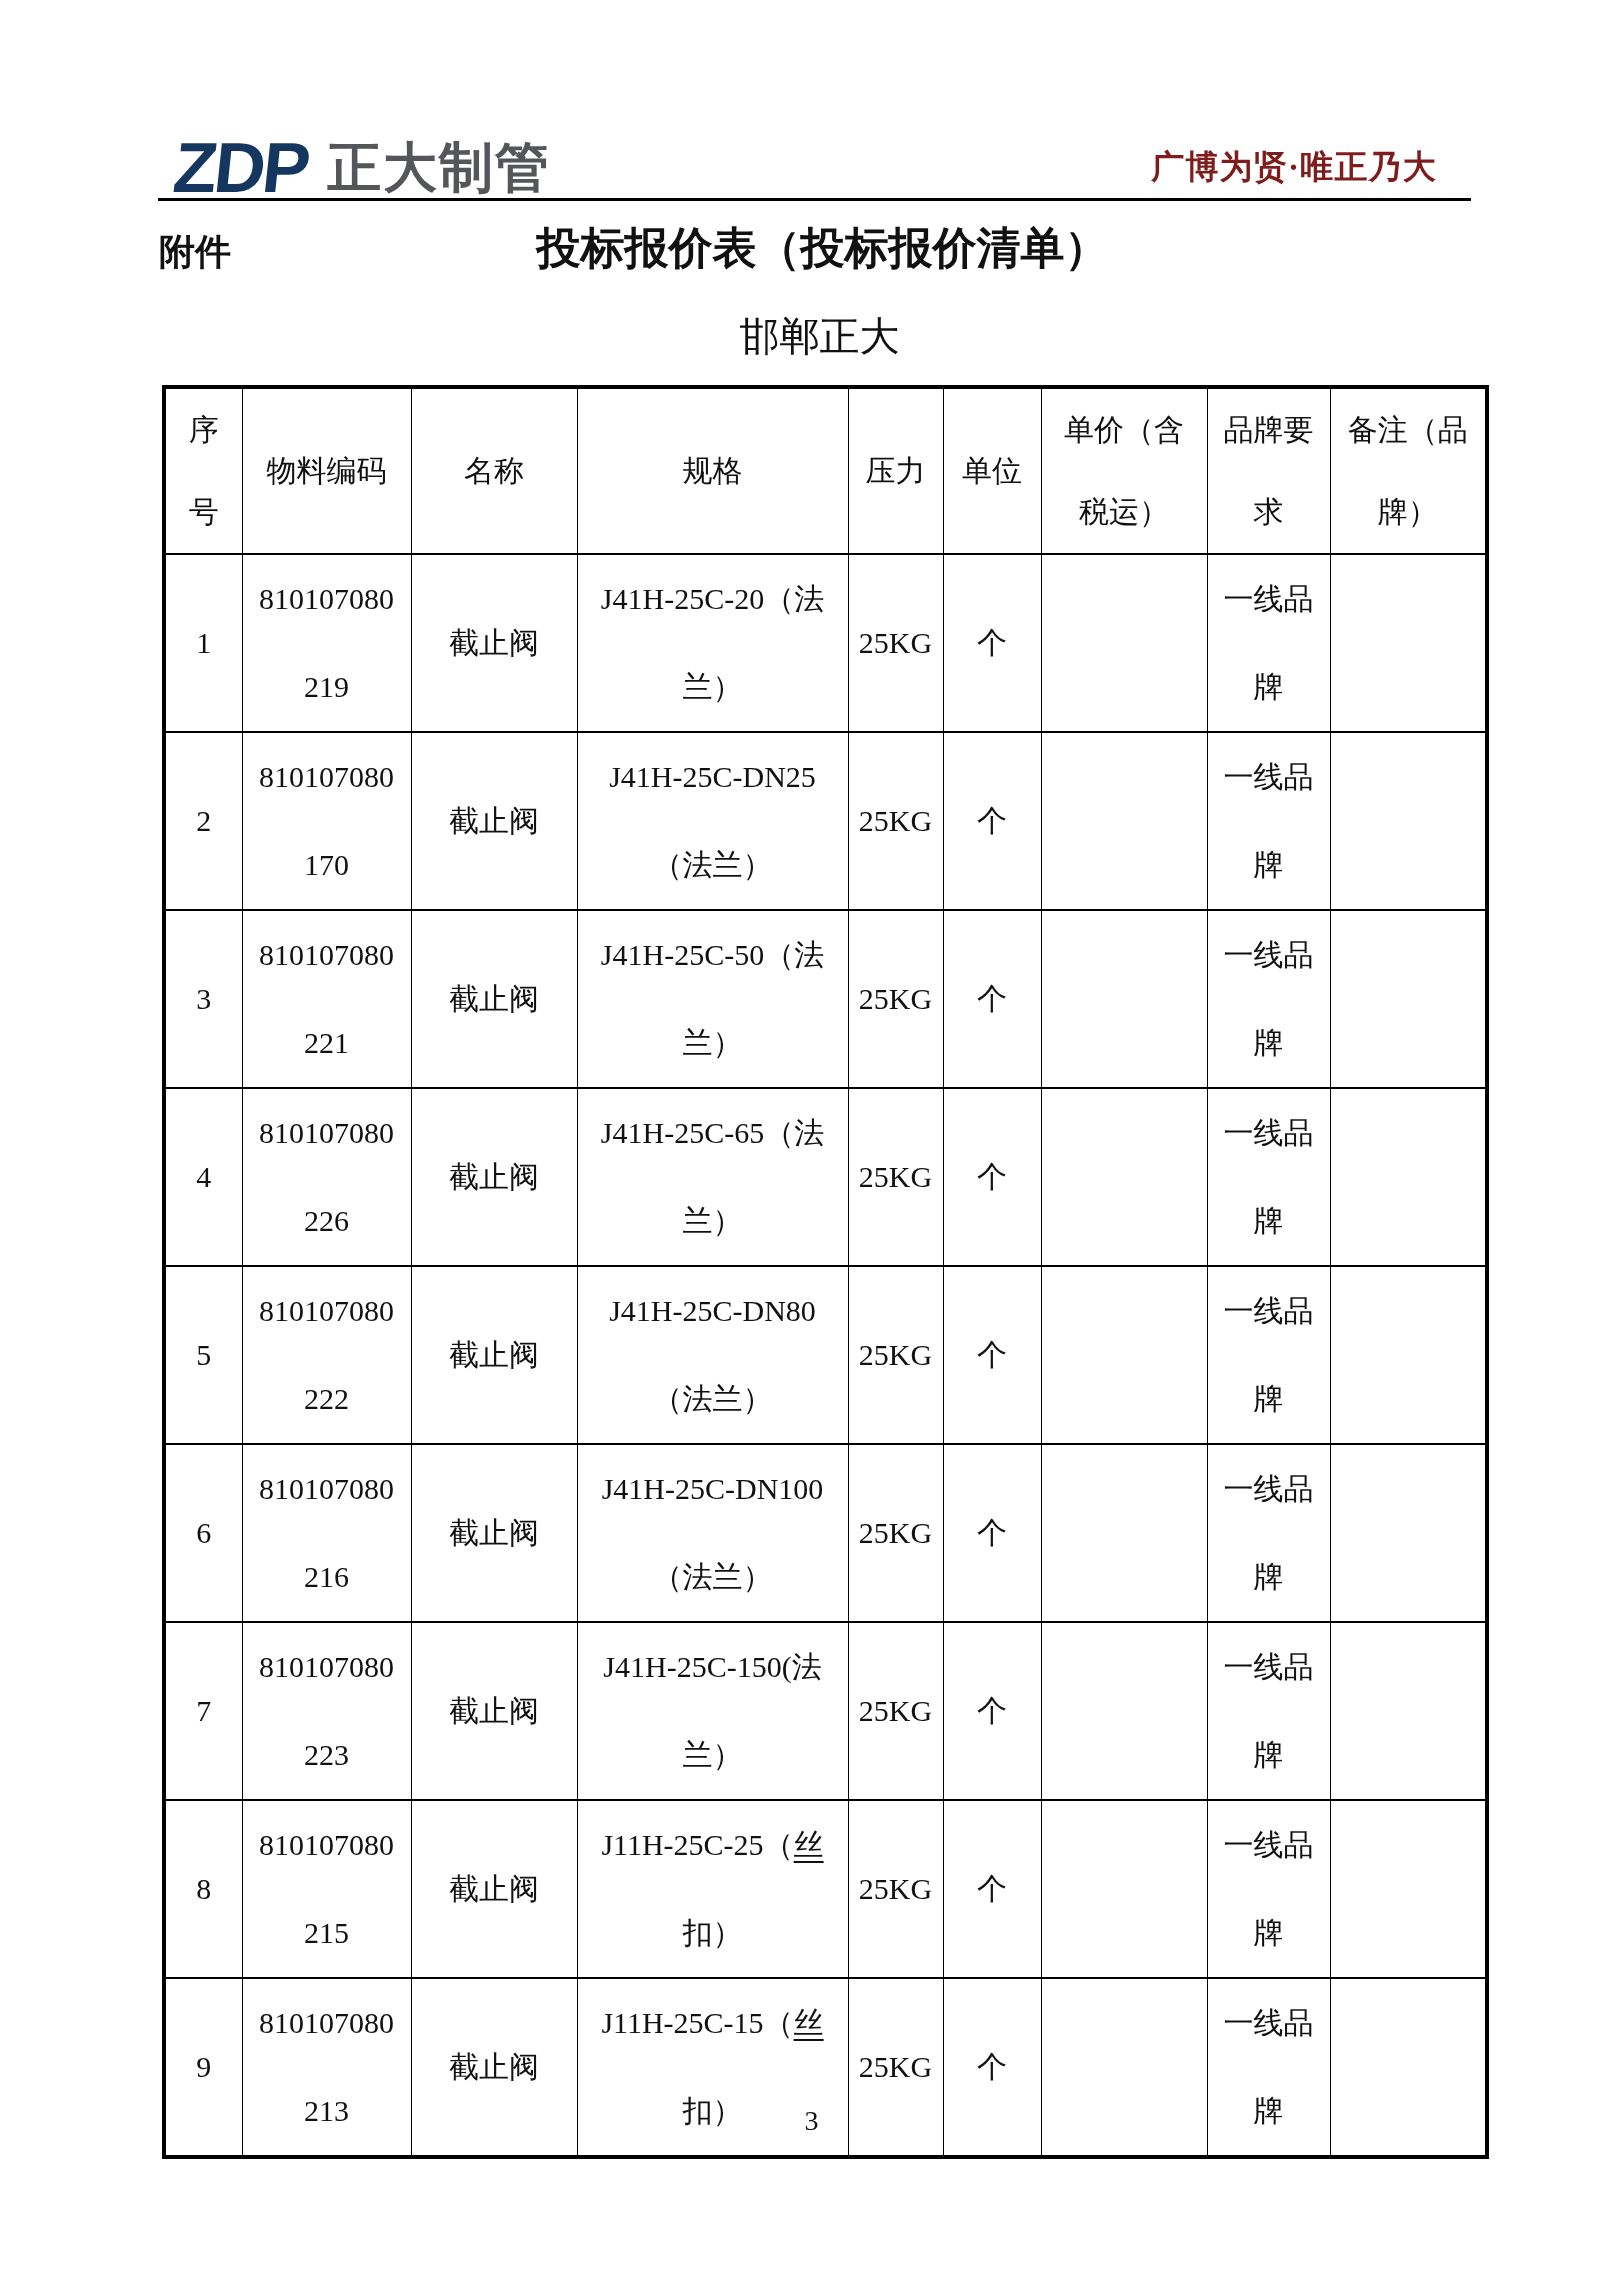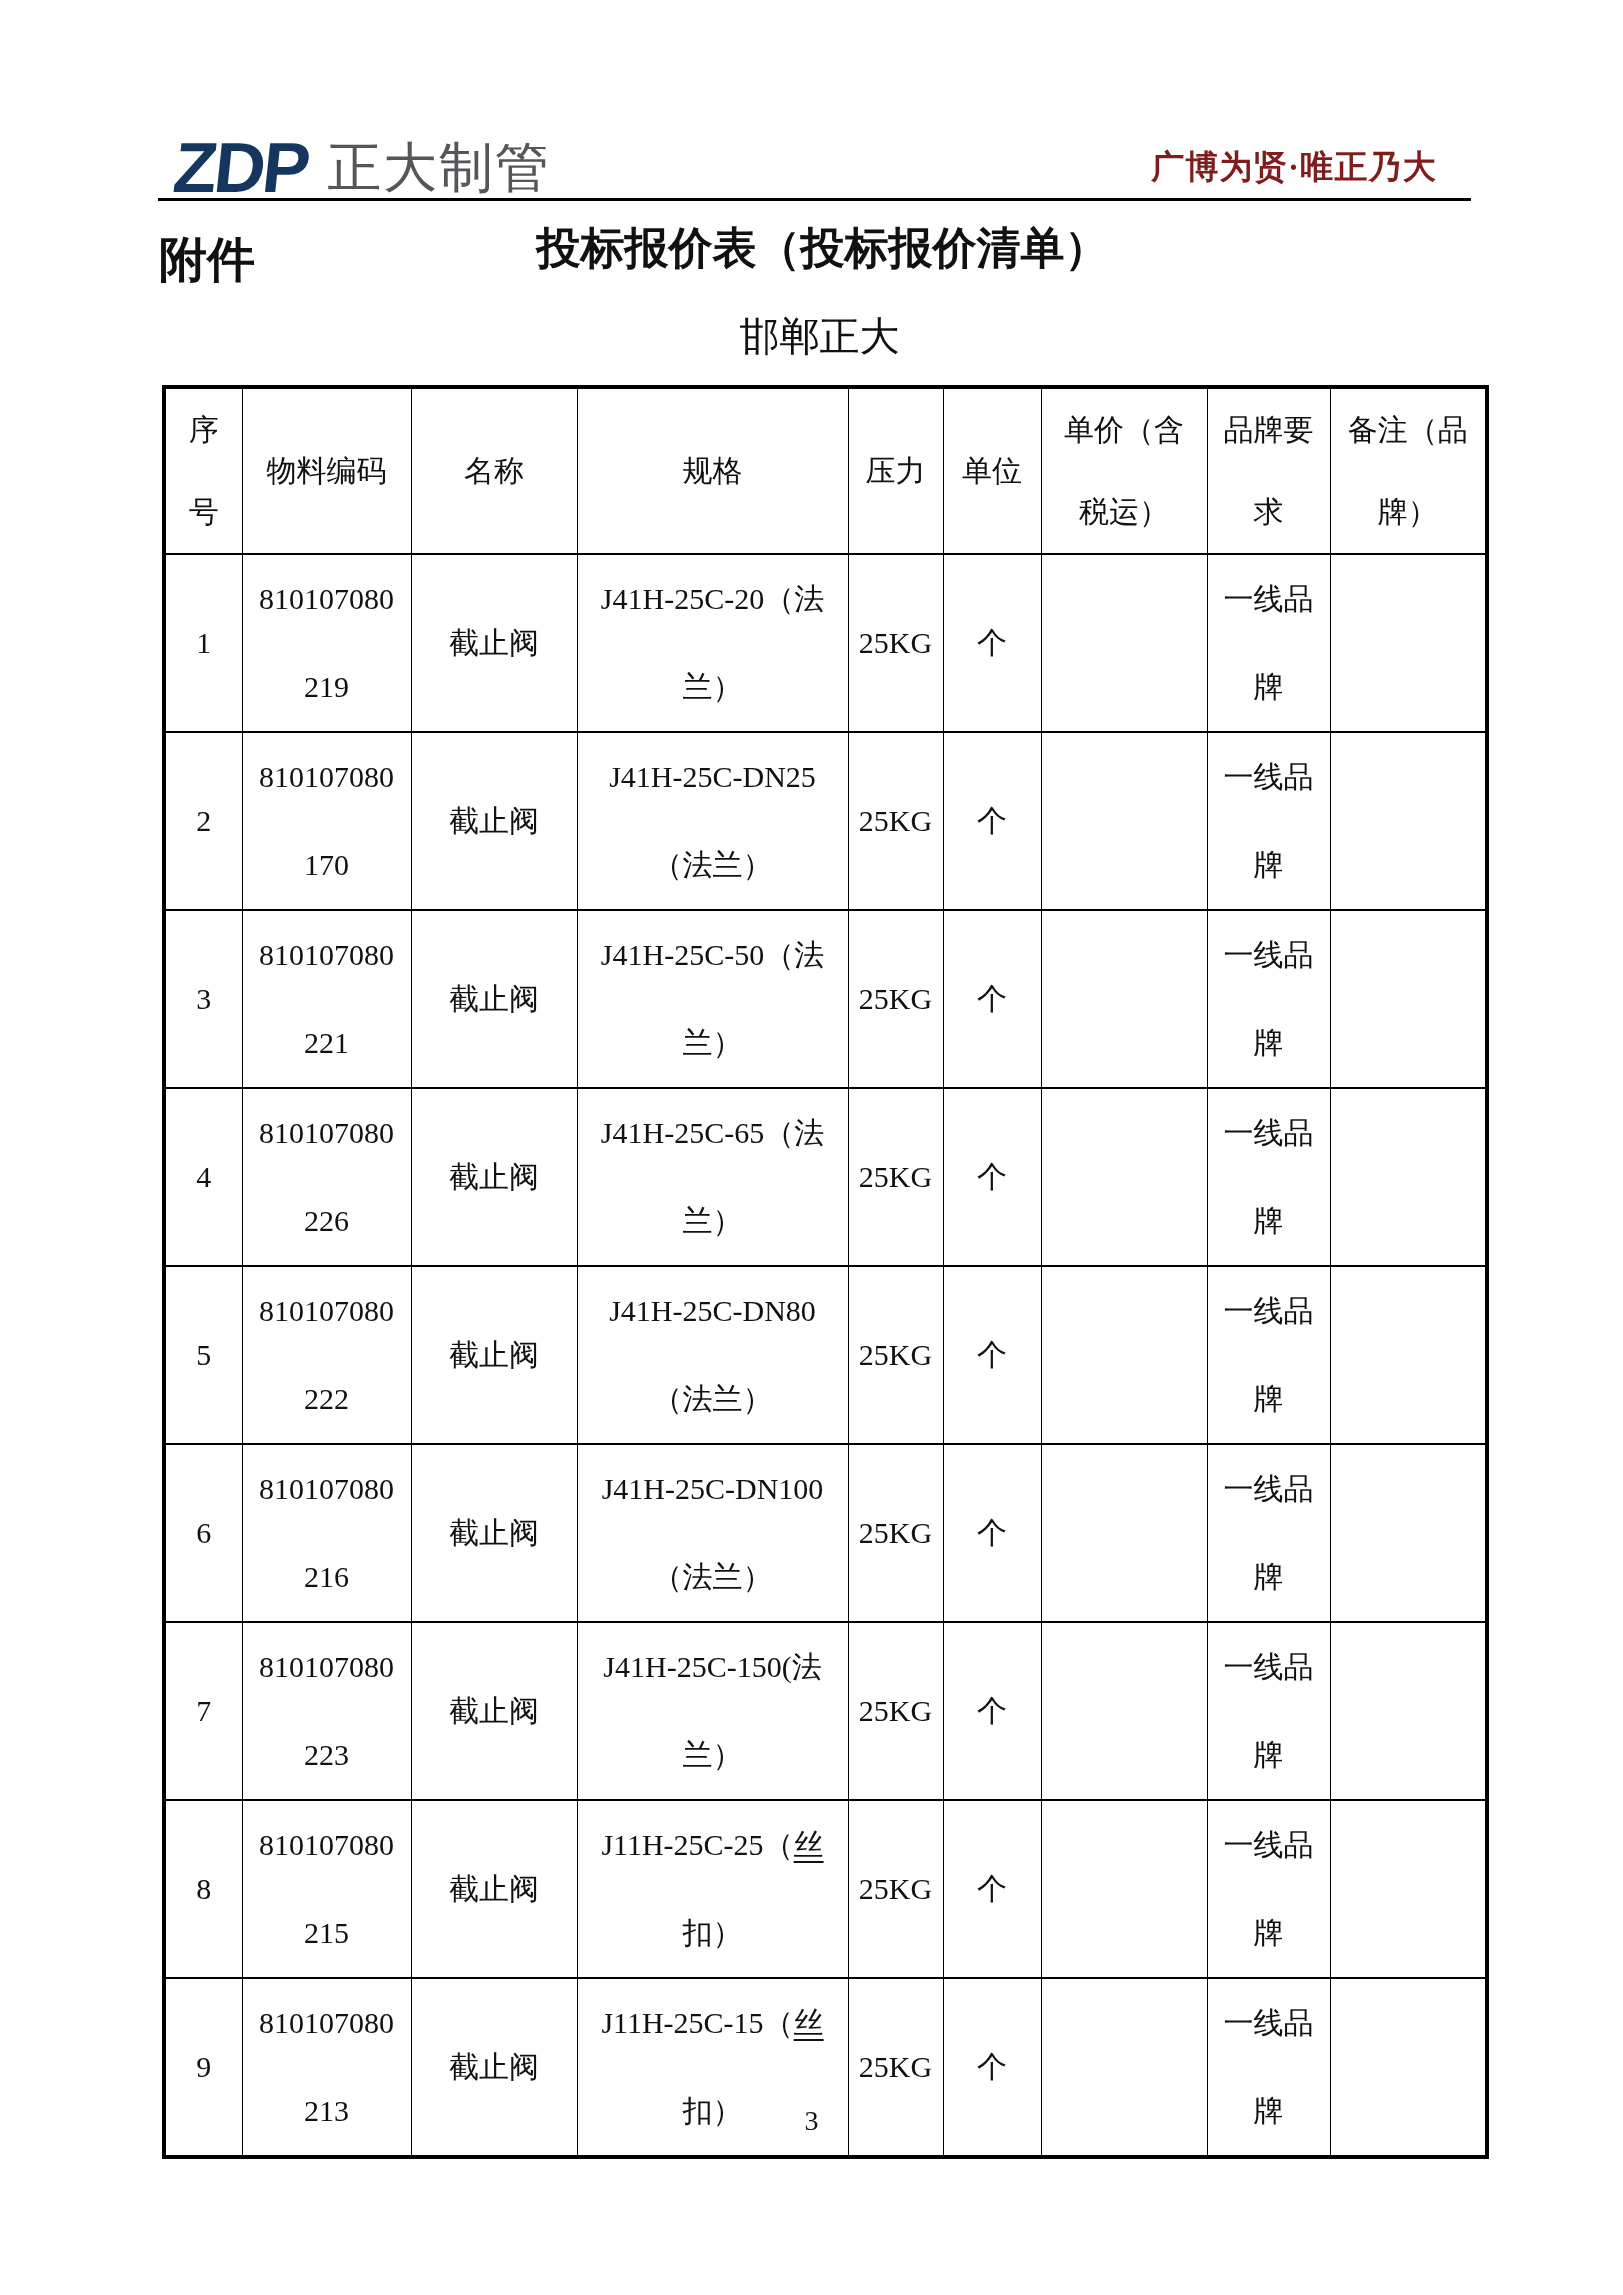--- a/index.html
+++ b/index.html
@@ -27,21 +27,21 @@
     font-family: "Liberation Sans", "DejaVu Sans", sans-serif;
     font-weight: 900;
     font-size: 71px;
     line-height: 1;
     color: #14365f;
     letter-spacing: -2.9px;
     transform: skewX(-6deg);
   }
   .logo-company {
     font-family: "Liberation Sans", "DejaVu Sans", sans-serif;
-    font-weight: 400;
+    font-weight: 700;
     font-size: 54px;
     line-height: 1;
     color: #55565a;
     letter-spacing: 1.8px;
   }
   .slogan {
     position: absolute;
     top: 145px;
     right: 186px;
     font-size: 33px;
@@ -56,21 +56,21 @@
     width: 1313px;
     height: 2.9px;
     background: #000000;
   }
 
   
   .attachment {
     position: absolute;
     left: 159px;
     top: 228px;
-    font-size: 48px;
+    font-size: 36px;
     font-weight: bold;
   }
   .title {
     position: absolute;
     left: 0;
     top: 219px;
     width: 100%;
     margin: 0;
     text-align: center;
     font-size: 44px;

